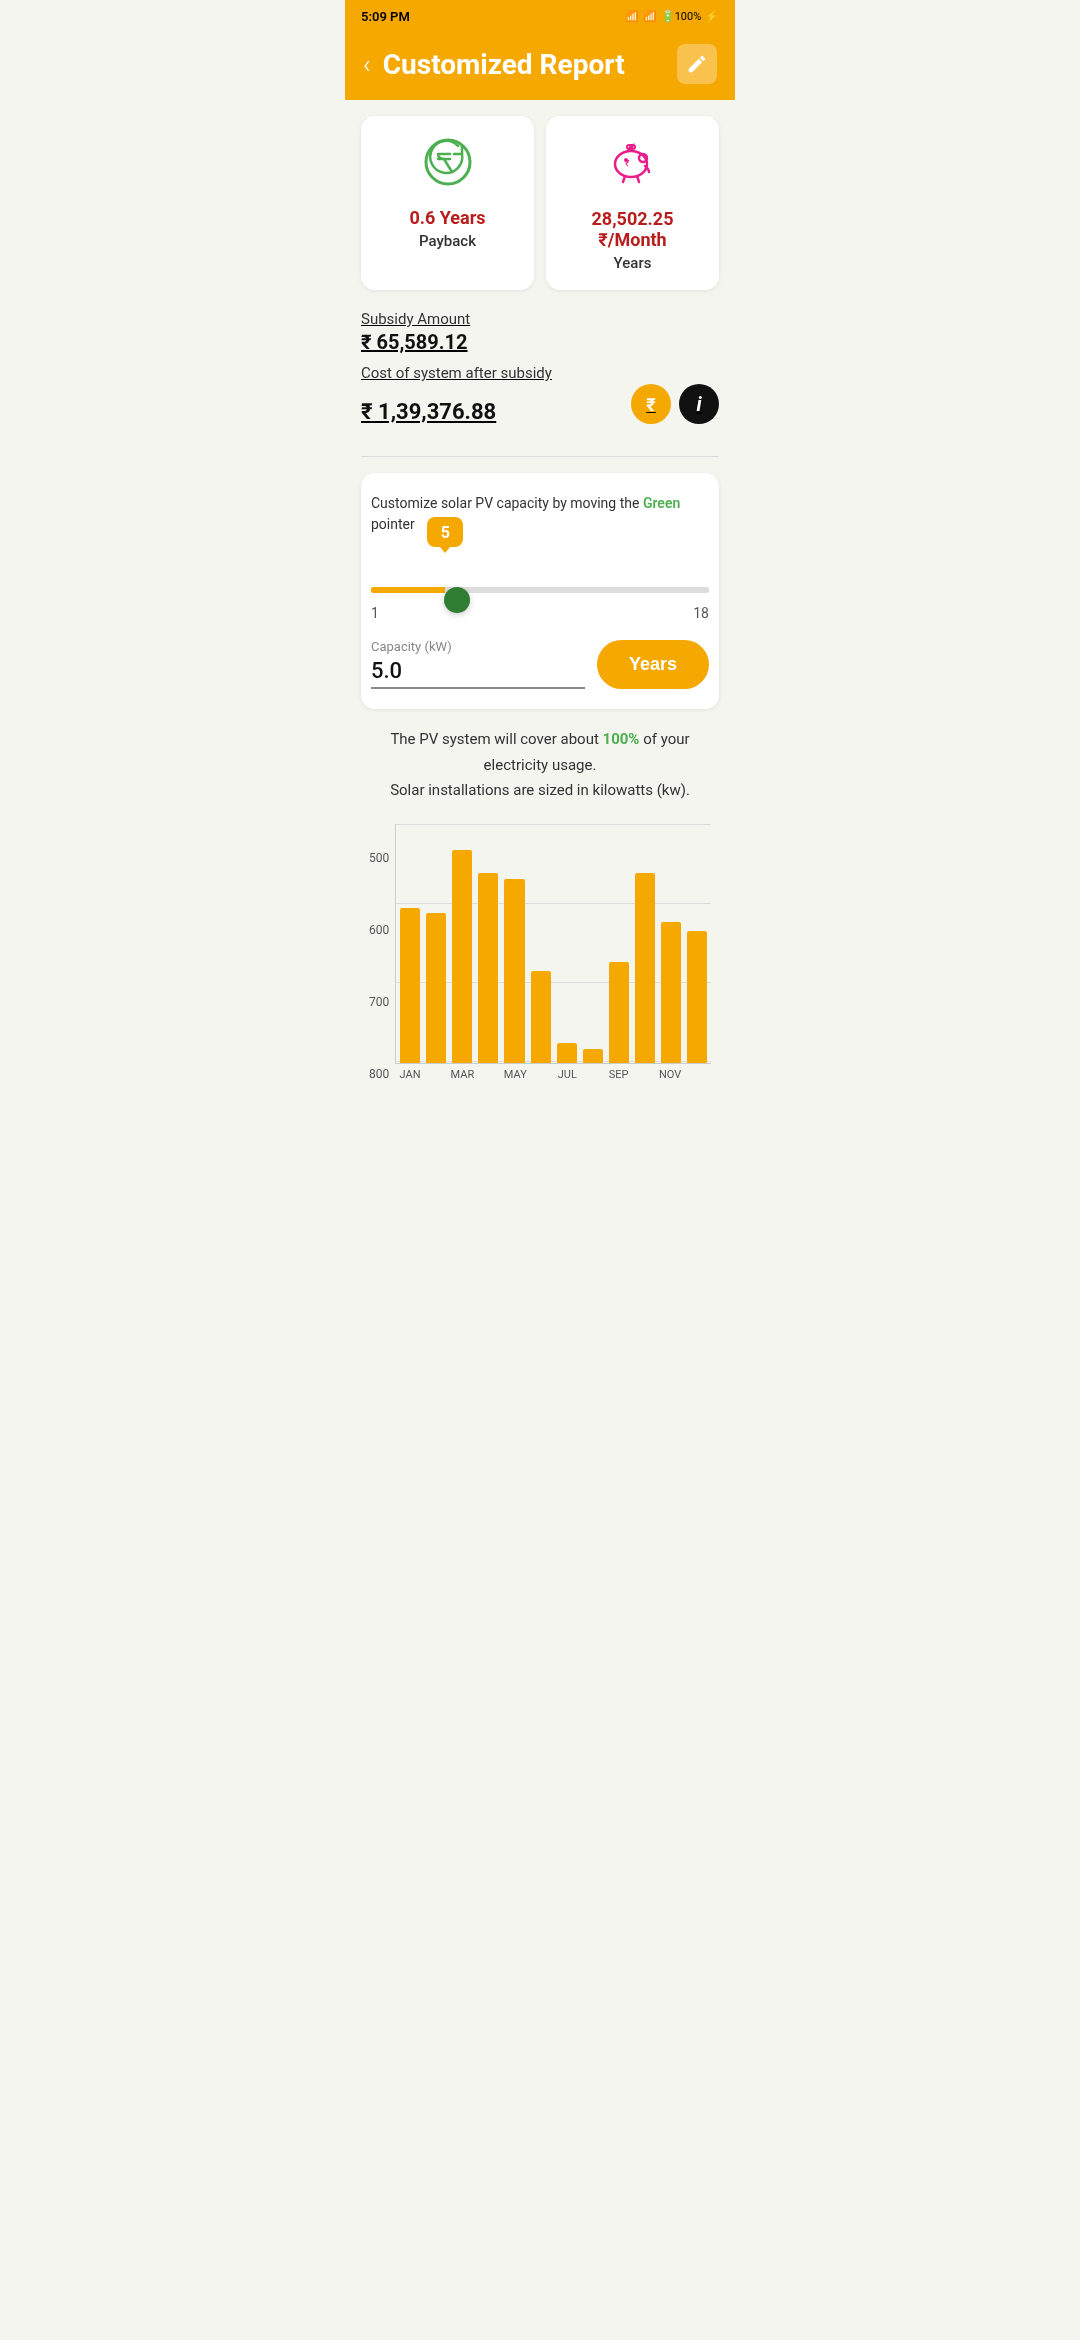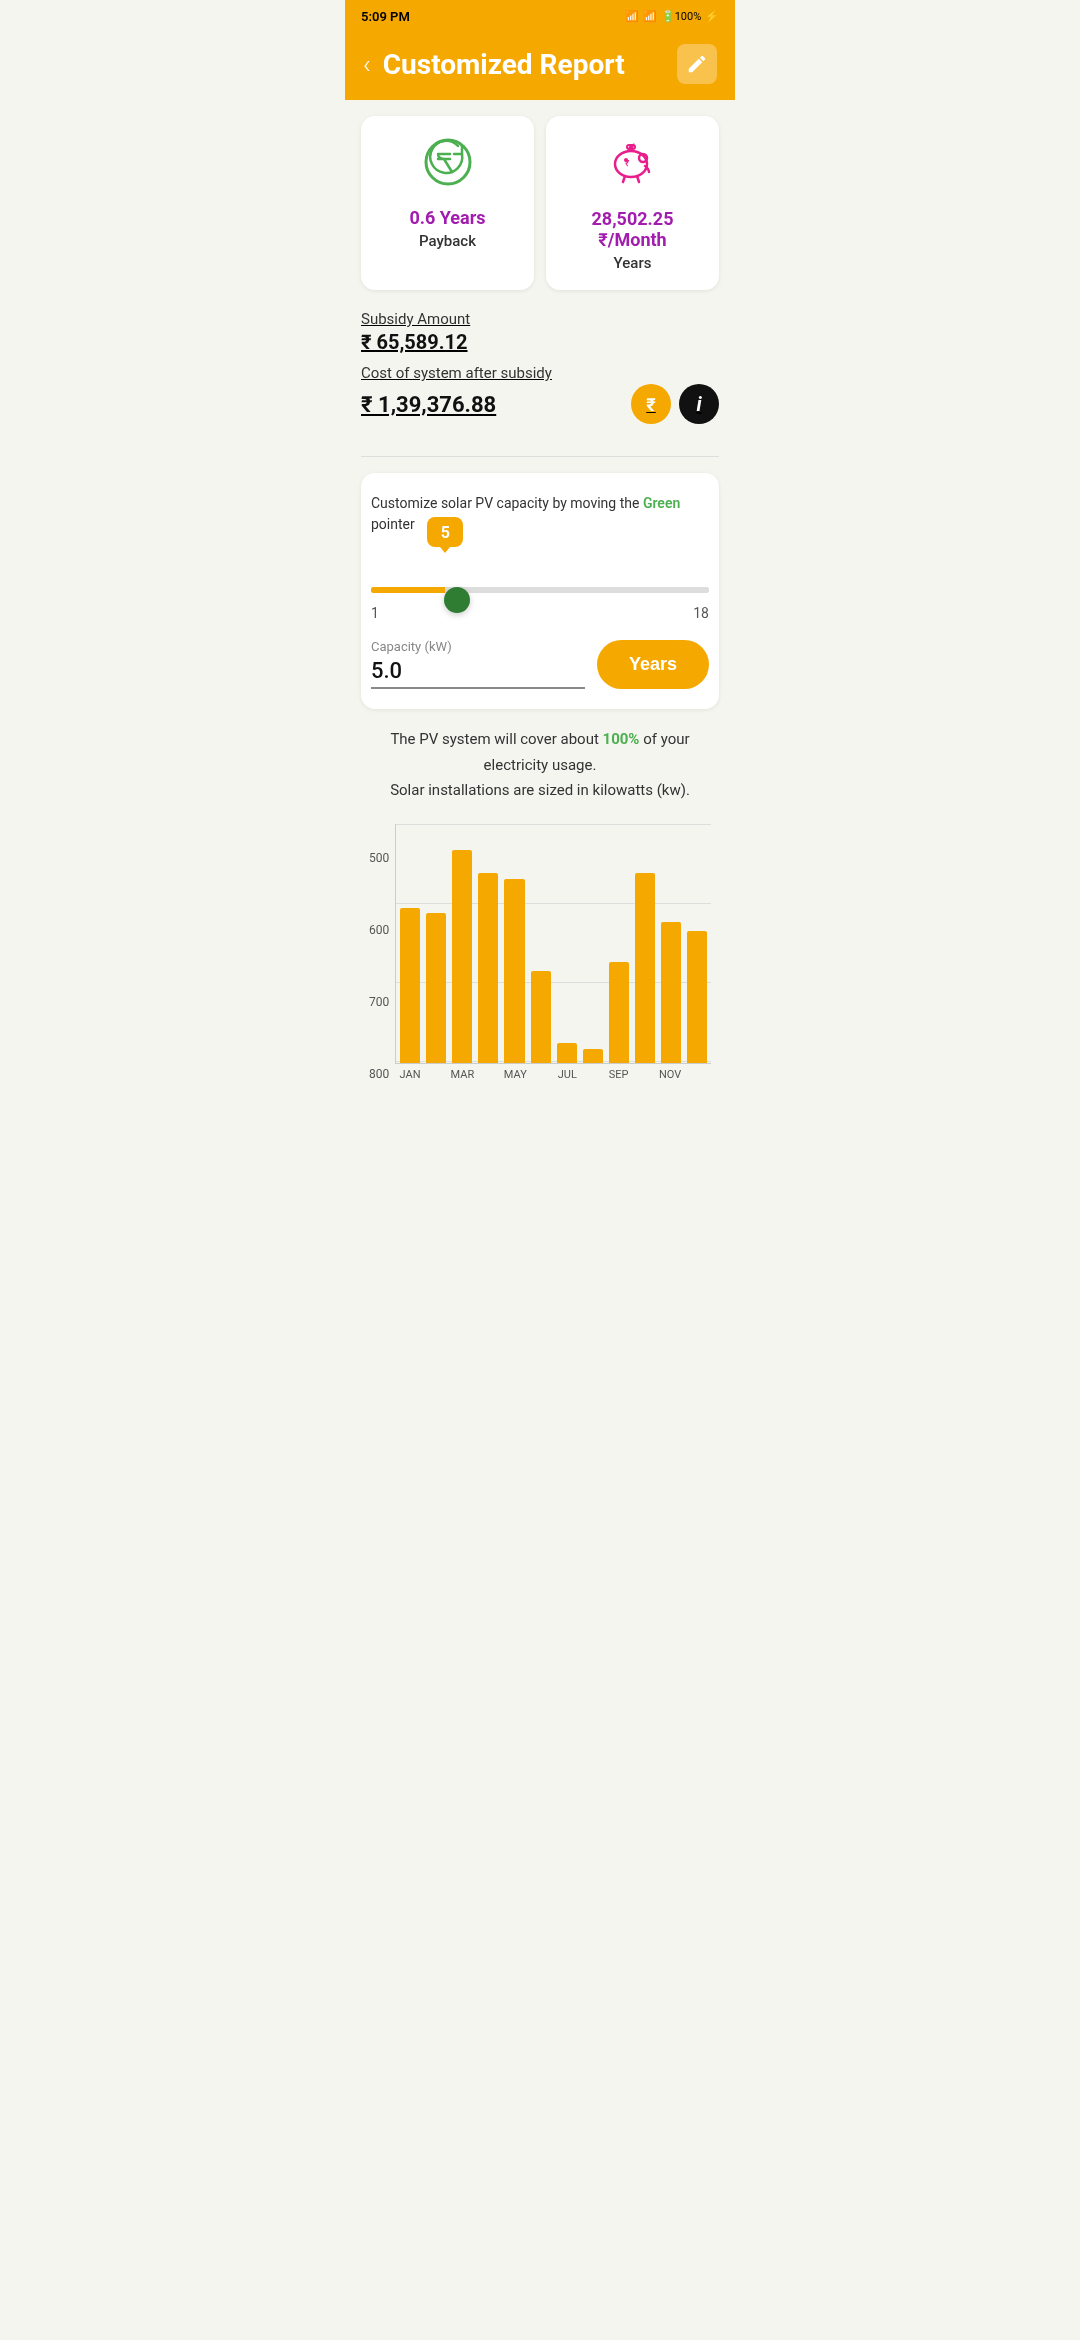--- a/index.html
+++ b/index.html
@@ -92,21 +92,21 @@
       box-shadow: 0 1px 4px rgba(0,0,0,0.08);
     }
     .card-icon {
       font-size: 40px;
       margin-bottom: 10px;
       display: block;
     }
     .card-value {
       font-size: 18px;
       font-weight: 700;
-      color: #a21caf;
+      color: #b91c1c;
       margin-bottom: 4px;
     }
     .card-label {
       font-size: 15px;
       color: #333;
       font-weight: 500;
     }
 
     
     .subsidy-section {
@@ -124,21 +124,21 @@
       color: #111;
       margin-bottom: 10px;
     }
     .cost-label {
       font-size: 15px;
       color: #333;
       margin-bottom: 2px;
     }
     .cost-row {
       display: flex;
-      align-items: center;
+      align-items: flex-end;
       justify-content: space-between;
     }
     .cost-value {
       font-size: 22px;
       font-weight: 700;
       color: #111;
     }
     .cost-icons {
       display: flex;
       gap: 8px;

